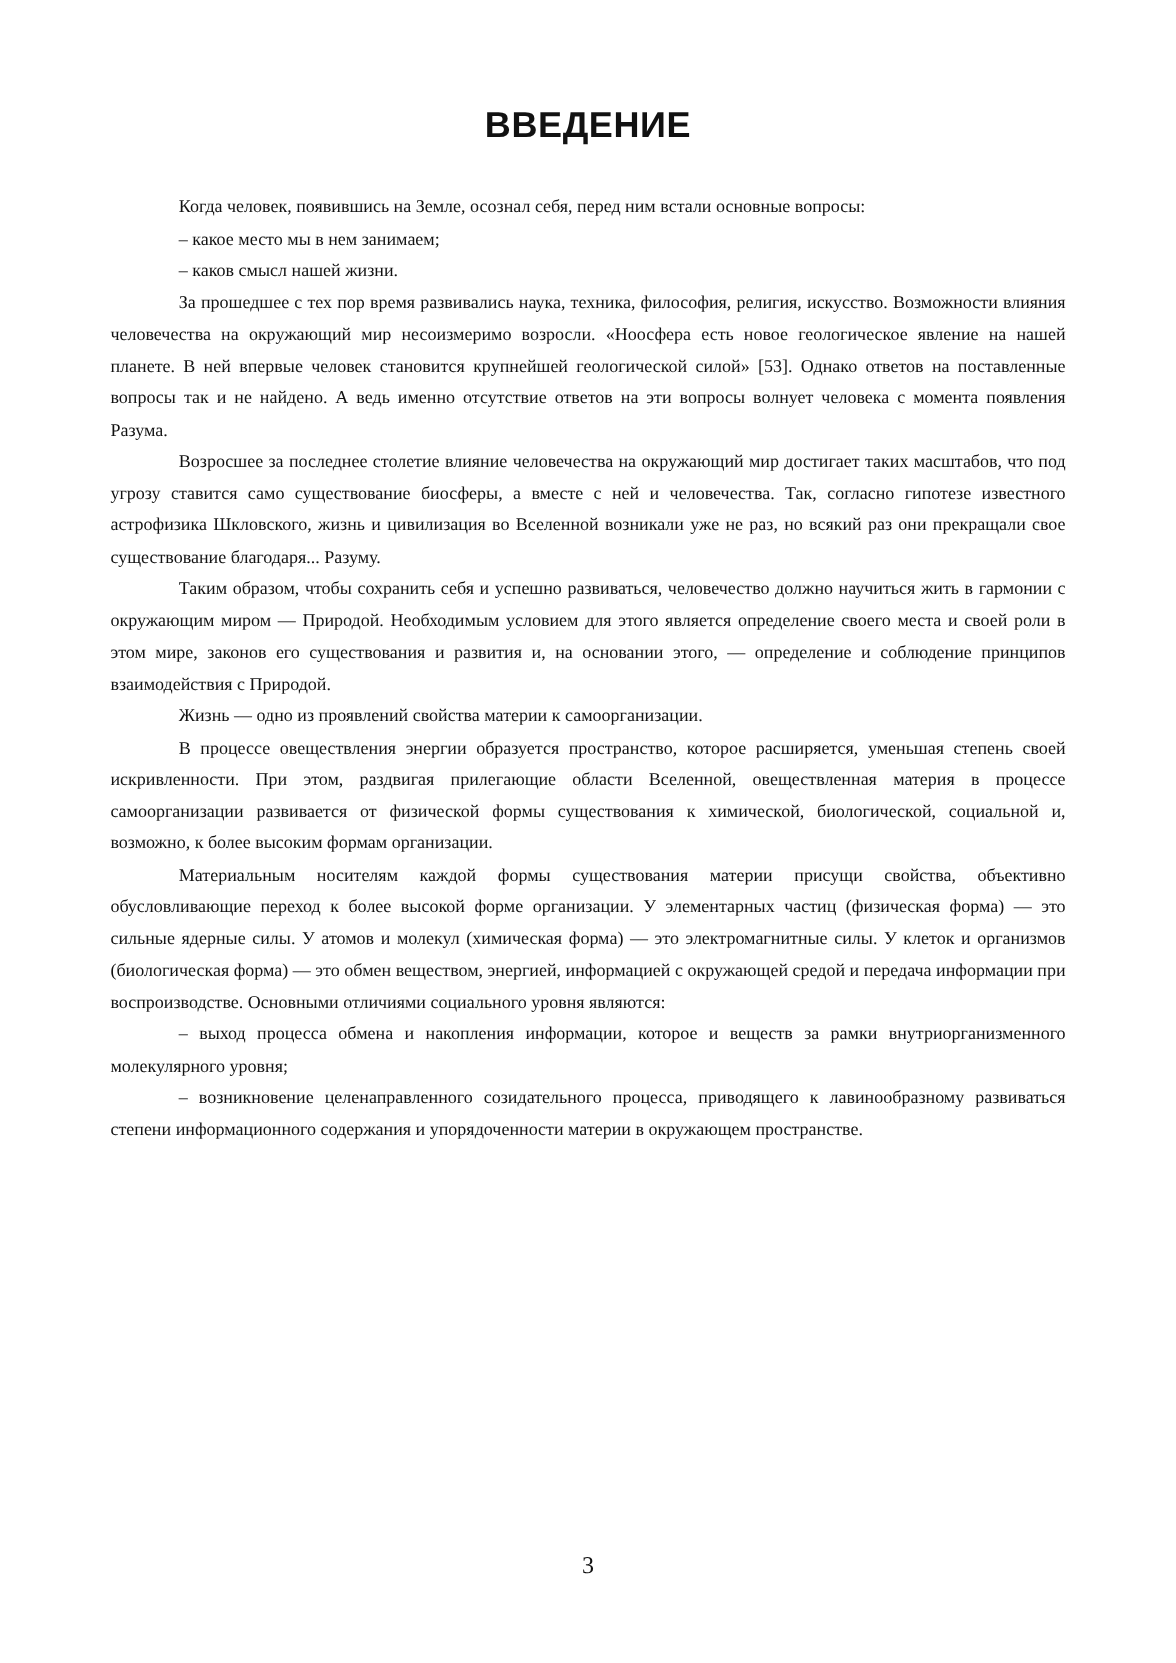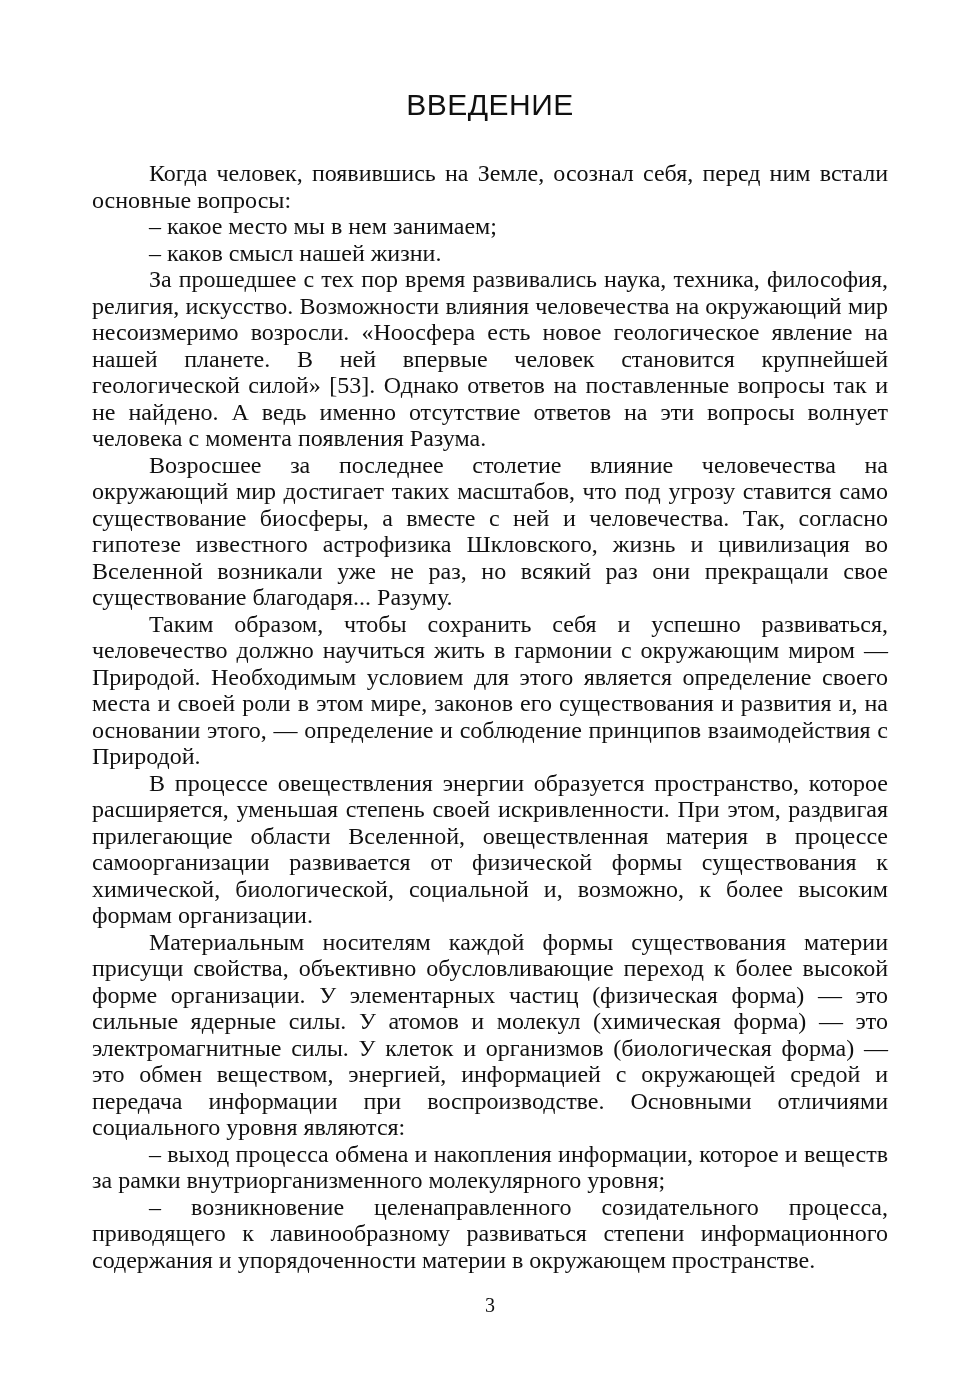--- a/index.html
+++ b/index.html
@@ -14,29 +14,29 @@
     background: #ffffff;
     color: #111111;
     overflow: hidden;
     box-sizing: border-box;
   }
   .doc-title {
     margin: 0;
     padding-top: 88px;
     text-align: center;
     font-family: "Liberation Sans", "DejaVu Sans", sans-serif;
-    font-weight: normal;
+    font-weight: bold;
     font-size: 30px;
     letter-spacing: 0.5px;
     color: #111111;
   }
   .doc-body {
     margin: 38px 92px 0 92px;
     font-family: "Liberation Serif", "DejaVu Serif", serif;
-    font-size: 24px;
+    font-size: 15px;
     line-height: 26.5px;
     text-align: justify;
     hyphens: auto;
     -webkit-hyphens: auto;
     color: #111111;
   }
   .doc-body p.para {
     margin: 0;
     text-indent: 57px;
   }
@@ -57,20 +57,21 @@
 <div class="page">
   <h1 class="doc-title">ВВЕДЕНИЕ</h1>
 
   <div class="doc-body">
       <p class="para">Когда человек, появившись на Земле, осознал себя, перед ним встали основные вопросы:</p>
       <p class="para">– какое место мы в нем занимаем;</p>
       <p class="para">– каков смысл нашей жизни.</p>
       <p class="para">За прошедшее с тех пор время развивались наука, техника, философия, религия, искусство. Возможности влияния человечества на окружающий мир несоизмеримо возросли. «Ноосфера есть новое геологическое явление на нашей планете. В ней впервые человек становится крупнейшей геологической силой» [53]. Однако ответов на поставленные вопросы так и не найдено. А ведь именно отсутствие ответов на эти вопросы волнует человека с момента появления Разума.</p>
       <p class="para">Возросшее за последнее столетие влияние человечества на окружающий мир достигает таких масштабов, что под угрозу ставится само существование биосферы, а вместе с ней и человечества. Так, согласно гипотезе известного астрофизика Шкловского, жизнь и цивилизация во Вселенной возникали уже не раз, но всякий раз они прекращали свое существование благодаря... Разуму.</p>
       <p class="para">Таким образом, чтобы сохранить себя и успешно развиваться, человечество должно научиться жить в гармонии с окружающим миром — Природой. Необходимым условием для этого является определение своего места и своей роли в этом мире, законов его существования и развития и, на основании этого, — определение и соблюдение принципов взаимодействия с Природой.</p>
+      <p class="para">Жизнь — одно из проявлений свойства материи к самоорганизации.</p>
       <p class="para">В процессе овеществления энергии образуется пространство, которое расширяется, уменьшая степень своей искривленности. При этом, раздвигая прилегающие области Вселенной, овеществленная материя в процессе самоорганизации развивается от физической формы существования к химической, биологической, социальной и, возможно, к более высоким формам организации.</p>
       <p class="para">Материальным носителям каждой формы существования материи присущи свойства, объективно обусловливающие переход к более высокой форме организации. У элементарных частиц (физическая форма) — это сильные ядерные силы. У атомов и молекул (химическая форма) — это электромагнитные силы. У клеток и организмов (биологическая форма) — это обмен веществом, энергией, информацией с окружающей средой и передача информации при воспроизводстве. Основными отличиями социального уровня являются:</p>
       <p class="para">– выход процесса обмена и накопления информации, которое и веществ за рамки внутриорганизменного молекулярного уровня;</p>
       <p class="para">– возникновение целенаправленного созидательного процесса, приводящего к лавинообразному развиваться степени информационного содержания и упорядоченности материи в окружающем пространстве.</p>
     </div>
 
   <div class="page-number">3</div>
 </div>
 
 </body></html>

